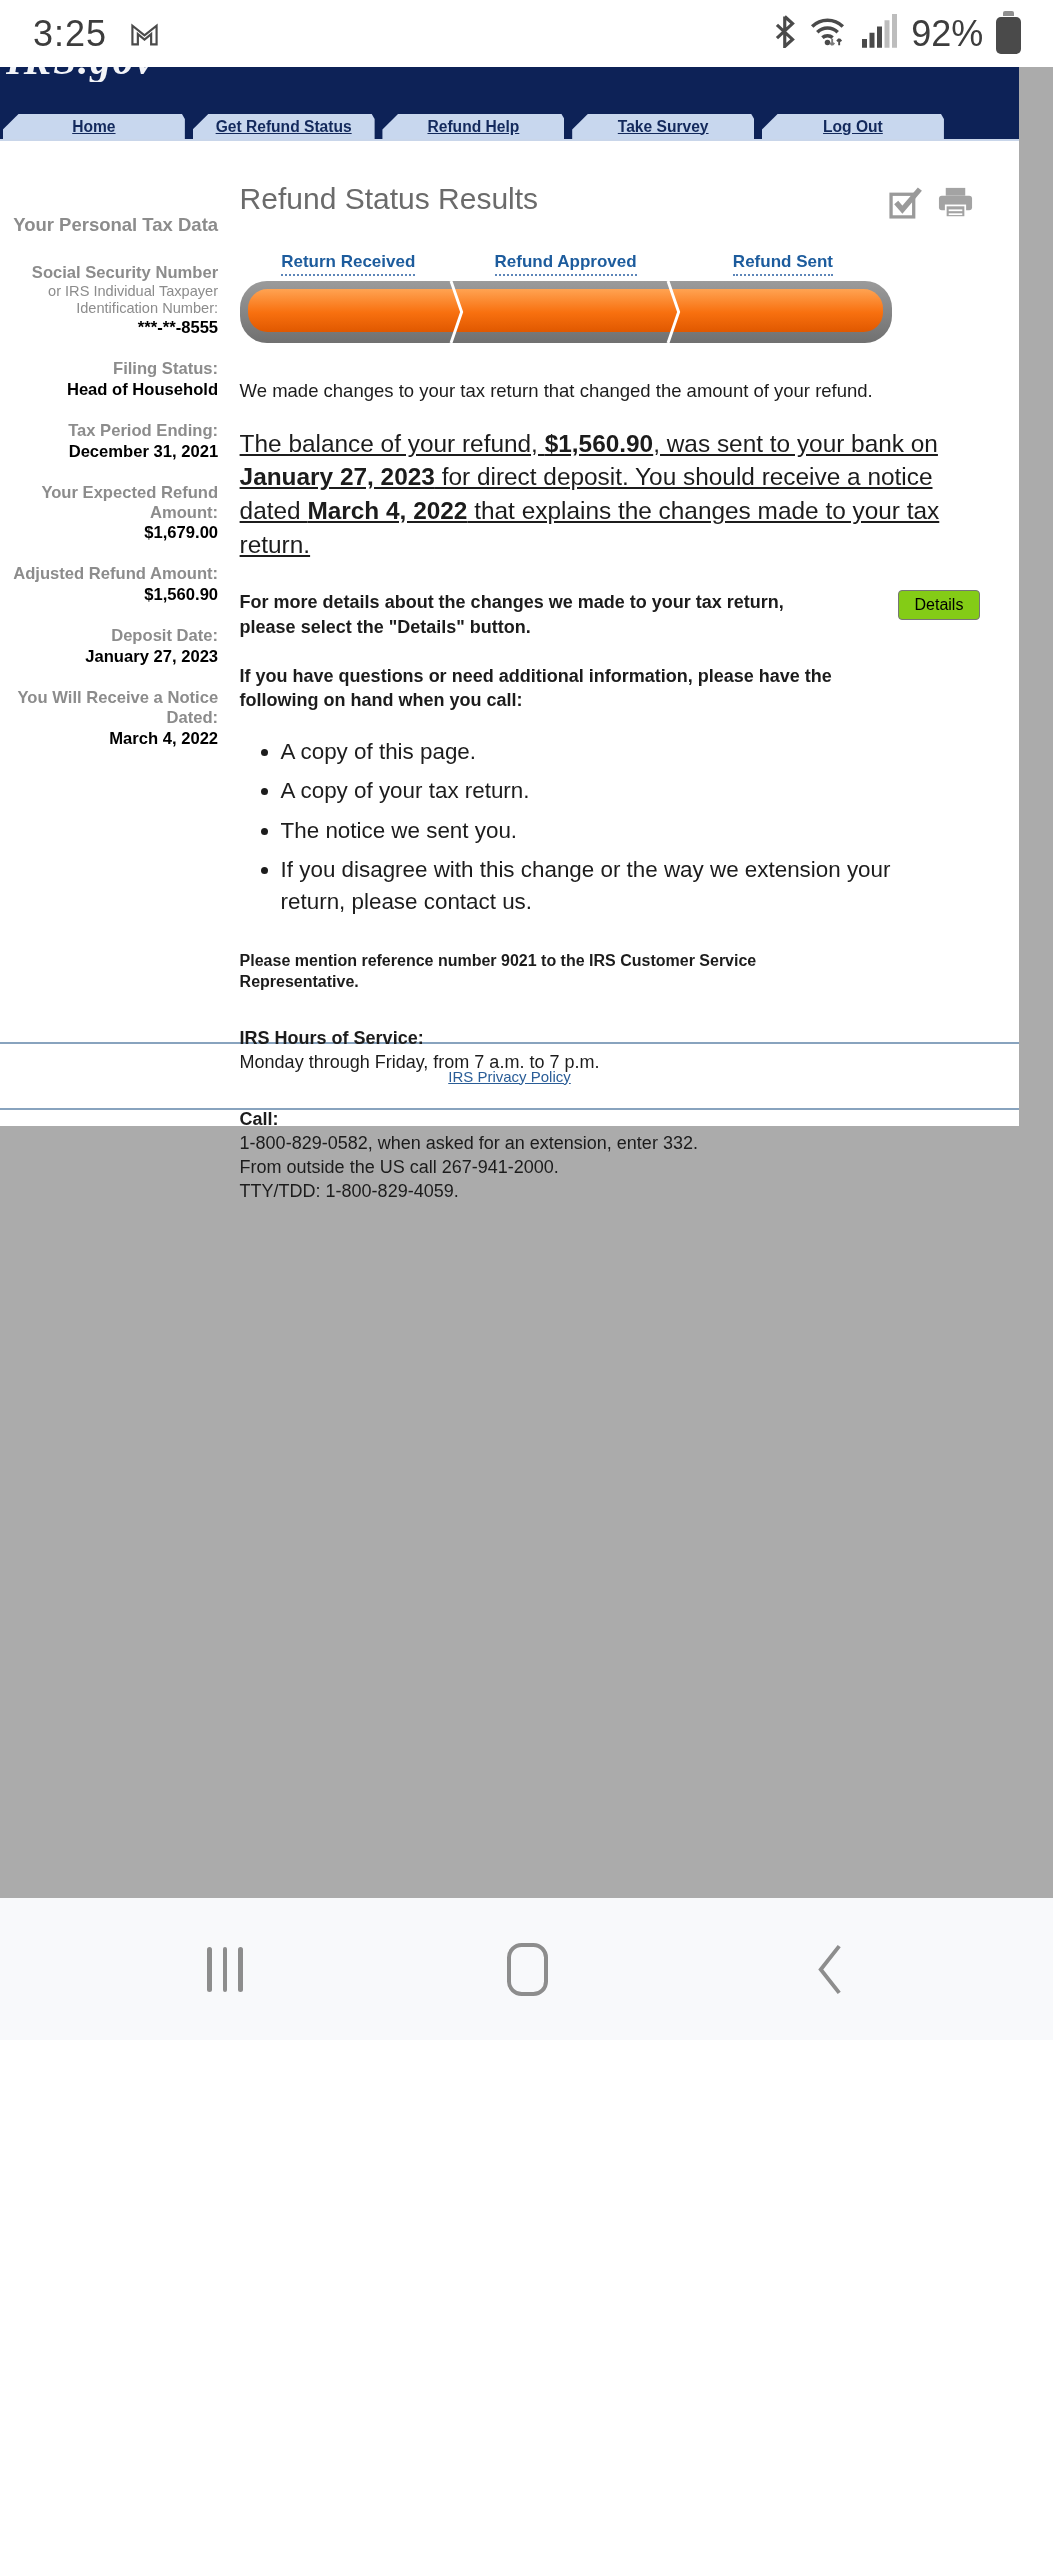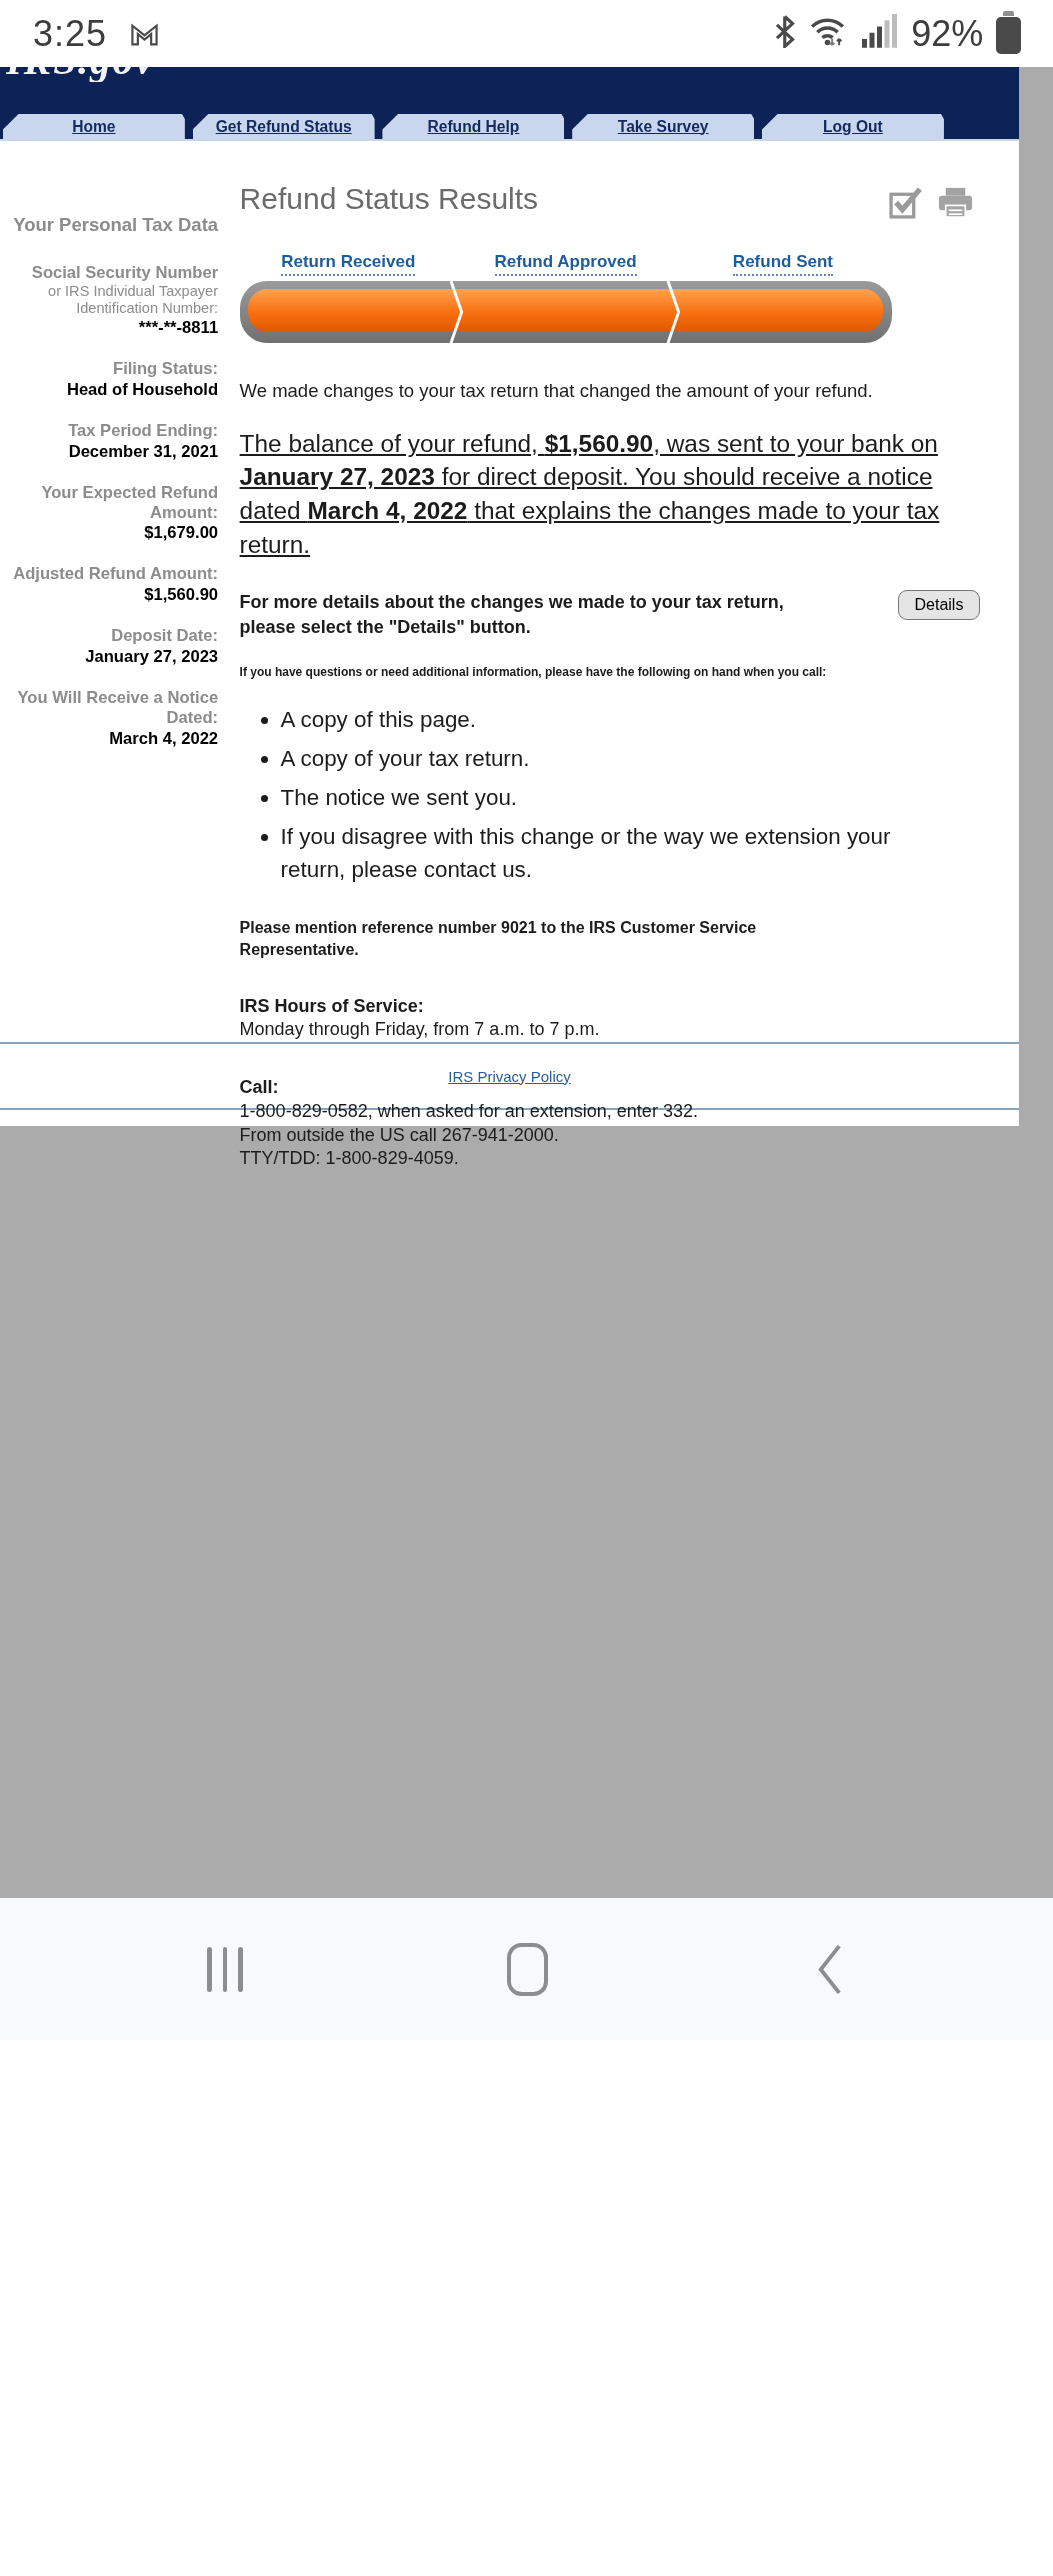--- a/index.html
+++ b/index.html
@@ -48,23 +48,23 @@
   .progress{width:652px;height:62px;margin-top:8.8px;border-radius:27px;background:linear-gradient(180deg,#9b9b9b,#707070);position:relative;}
   .fill{position:absolute;left:8.8px;right:8.8px;top:8.8px;bottom:10.7px;border-radius:19.5px;
         background:linear-gradient(180deg,#ffa352 0%,#f8700f 55%,#e05800 100%);}
   .chev{position:absolute;top:0;}
   .chev.c1{left:calc(33.3% - 8.8px);} .chev.c2{left:calc(66.6% - 8.8px);}
 
   .intro{margin-top:37px;font-size:18.5px;}
   .balance{margin-top:25px;font-size:24.4px;line-height:1.38;width:717px;text-decoration:underline;}
   .details-row{display:flex;margin-top:29px;align-items:flex-start;}
   .details-text{width:571px;font-size:18px;font-weight:bold;line-height:1.35;}
-  .details-btn{margin-left:auto;margin-right:39px;font-size:16px;padding:4.9px 15.6px;background:#e5e5e5;
-               border:1px solid #767676;border-radius:9px;color:#000;font-family:inherit;cursor:pointer;}
-  .questions{margin-top:25px;width:629px;font-size:12px;font-weight:bold;line-height:1.35;}
+  .details-btn{margin-left:auto;margin-right:39px;font-size:16px;padding:4.9px 15.6px;background:#84cc16;
+               border:1px solid #767676;border-radius:4px;color:#000;font-family:inherit;cursor:pointer;}
+  .questions{margin-top:25px;width:629px;font-size:18px;font-weight:bold;line-height:1.35;}
   .checklist{margin:23.4px 0 0 0;padding-left:41px;font-size:22.4px;width:634px;}
   .checklist li{margin-bottom:6.8px;line-height:1.45;}
   .reference{margin-top:31px;width:639px;font-size:16px;font-weight:bold;line-height:1.35;}
   .block{margin-top:34px;font-size:18px;line-height:1.32;}
   .b-label{font-weight:bold;}
 
   .page-footer{height:68px;border-top:2px solid #88a3be;border-bottom:2px solid #88a3be;
                display:flex;align-items:center;justify-content:center;box-sizing:border-box;}
   .privacy{font-size:15px;color:#2a5d97;text-decoration:underline;cursor:pointer;}
   .white-tail{height:15.6px;background:#fff;}
@@ -136,21 +136,21 @@
     </div>
 
     <div class="page-content">
 
       <div class="sidebar">
         <div class="sb-title">Your Personal Tax Data</div>
 
         <div class="sb-group">
           <div class="sb-label">Social Security Number</div>
           <div class="sb-sub">or IRS Individual Taxpayer Identification Number:</div>
-          <div class="sb-value">***-**-8811</div>
+          <div class="sb-value">***-**-8555</div>
         </div>
         <div class="sb-group">
           <div class="sb-label">Filing Status:</div>
           <div class="sb-value">Head of Household</div>
         </div>
         <div class="sb-group">
           <div class="sb-label">Tax Period Ending:</div>
           <div class="sb-value">December 31, 2021</div>
         </div>
         <div class="sb-group">

